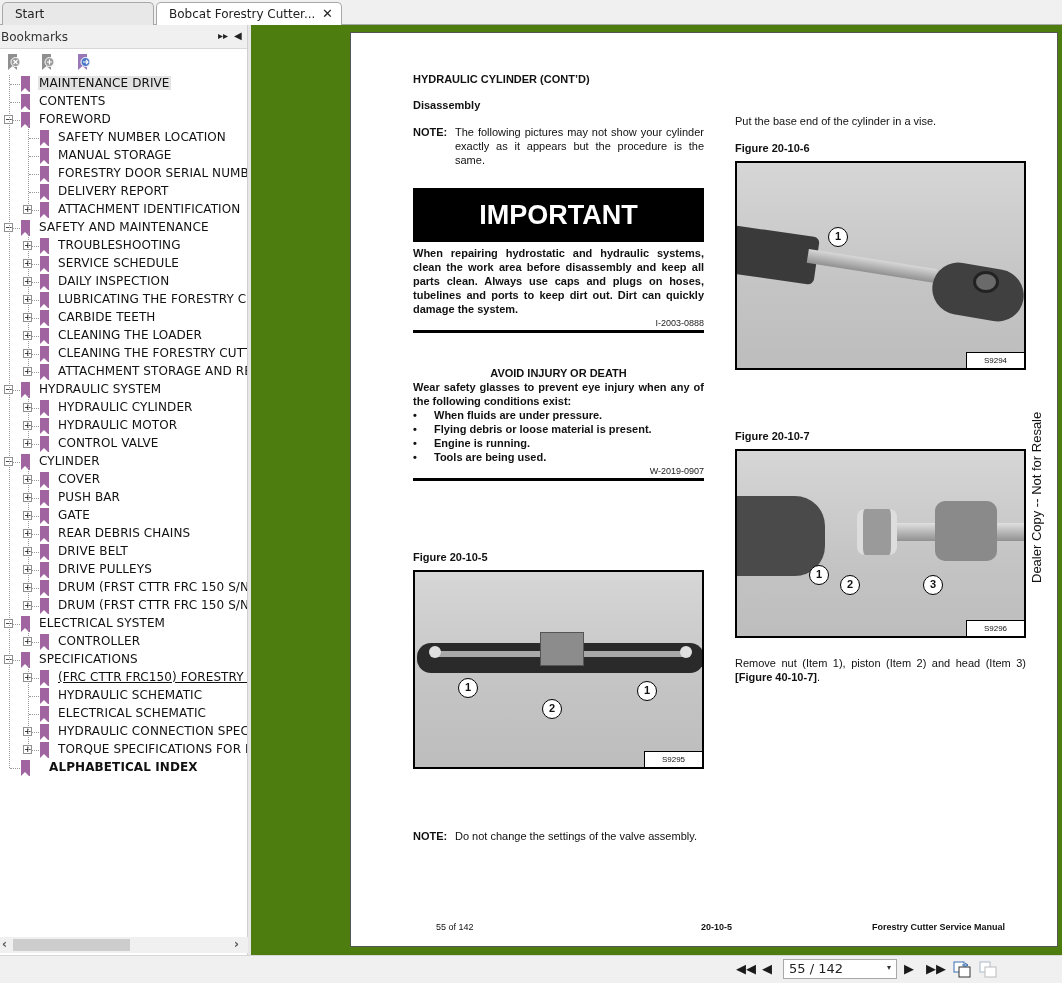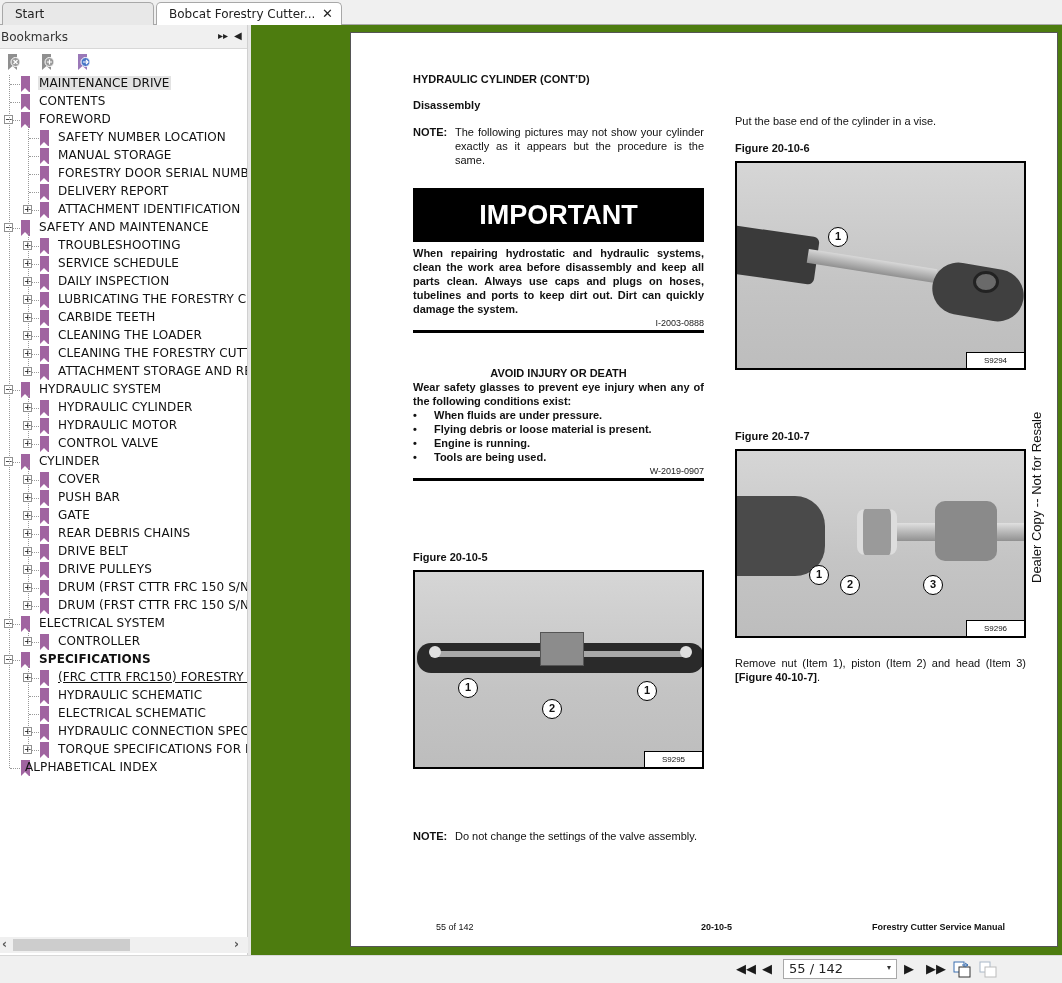--- a/index.html
+++ b/index.html
@@ -284,21 +284,21 @@
         <div class="tree-row" style="top: 558px;">
           <div class="dot-h" style="left: 29px; width: 10px;"></div>
           <div class="pm" style="left: 23px;">+</div>
           <div class="bm" style="left: 40px;"></div>
           <span class="label" style="left: 57px; max-width: 190px;">CONTROLLER</span>
         </div>
         <div class="tree-row" style="top: 576px;">
           <div class="dot-h" style="left: 10px; width: 10px;"></div>
           <div class="pm" style="left: 4px;">−</div>
           <div class="bm" style="left: 21px;"></div>
-          <span class="label" style="left: 38px; max-width: 209px; font-weight: bold;">SPECIFICATIONS</span>
+          <span class="label" style="left: 38px; max-width: 209px;">SPECIFICATIONS</span>
         </div>
         <div class="tree-row" style="top: 594px;">
           <div class="dot-h" style="left: 29px; width: 10px;"></div>
           <div class="pm" style="left: 23px;">+</div>
           <div class="bm" style="left: 40px;"></div>
           <span class="label ul" style="left: 57px; max-width: 190px;">(FRC CTTR FRC150) FORESTRY CUTTER</span>
         </div>
         <div class="tree-row" style="top: 612px;">
           <div class="dot-h" style="left: 29px; width: 10px;"></div>
           <div class="bm" style="left: 40px;"></div>
@@ -317,21 +317,21 @@
         </div>
         <div class="tree-row" style="top: 666px;">
           <div class="dot-h" style="left: 29px; width: 10px;"></div>
           <div class="pm" style="left: 23px;">+</div>
           <div class="bm" style="left: 40px;"></div>
           <span class="label" style="left: 57px; max-width: 190px;">TORQUE SPECIFICATIONS FOR BOLTS</span>
         </div>
         <div class="tree-row" style="top: 684px;">
           <div class="dot-h" style="left: 10px; width: 10px;"></div>
           <div class="bm" style="left: 21px;"></div>
-          <span class="label" style="left: 24px; max-width: 209px;">ALPHABETICAL INDEX</span>
+          <span class="label" style="left: 48px; max-width: 209px; font-weight: bold;">ALPHABETICAL INDEX</span>
         </div>
         <div class="dot-v" style="left: 9px; top: 0px; height: 693px;"></div>
         <div class="dot-v" style="left: 28px; top: 50px; height: 85px;"></div>
         <div class="dot-v" style="left: 28px; top: 158px; height: 139px;"></div>
         <div class="dot-v" style="left: 28px; top: 320px; height: 49px;"></div>
         <div class="dot-v" style="left: 28px; top: 392px; height: 139px;"></div>
         <div class="dot-v" style="left: 28px; top: 554px; height: 13px;"></div>
         <div class="dot-v" style="left: 28px; top: 590px; height: 85px;"></div>
       </div>
     <div class="hscroll" style="top:912px;">

